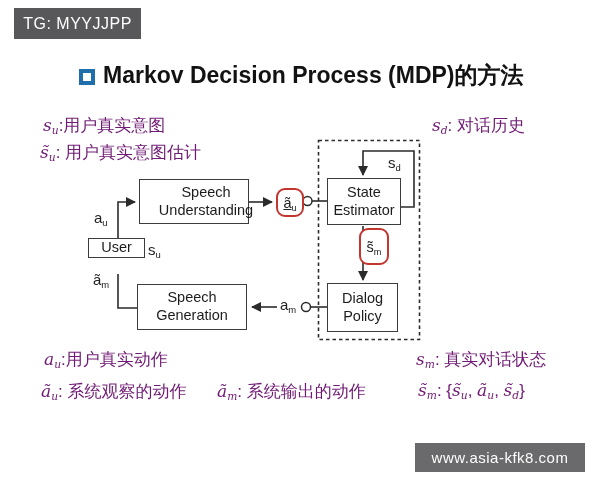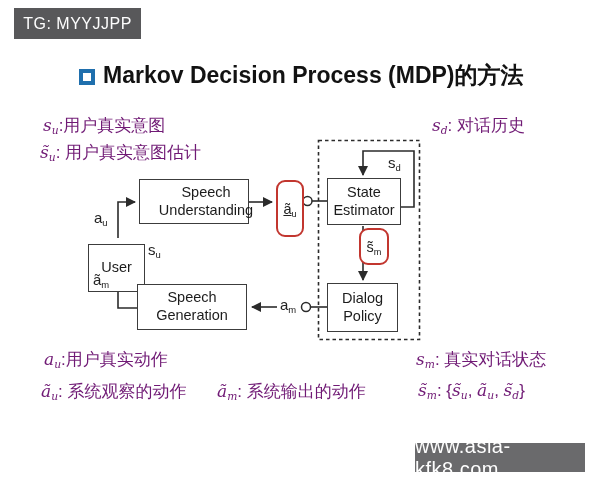--- a/index.html
+++ b/index.html
@@ -8,21 +8,21 @@
     font-family:"Liberation Sans", sans-serif; overflow:hidden; color:#1b1b1b;
   }
 
   
   .badge {
     position:absolute; background:#58585a; color:#fefefe;
     font-size:16px; letter-spacing:0.5px; display:flex;
     align-items:center; justify-content:center;
   }
   .badge.top { left:14px; top:8px; width:127px; height:31px; }
-  .badge.bottom { left:415px; top:443px; width:170px; height:29px; background:#6a6a6c; font-size:20px; }
+  .badge.bottom { left:415px; top:443px; width:170px; height:29px; background:#6a6a6c; font-size:15px; }
 
   
   .title-row { position:absolute; left:79px; top:60px; display:flex; align-items:center; gap:8px; }
   .bullet-square {
     width:16px; height:16px; box-sizing:border-box;
     border:4.5px solid #1f6fad; background:#ffffff; margin-top:2px; flex:0 0 auto;
   }
   .title-text { font-size:23px; font-weight:600; color:#121212; white-space:nowrap; }
 
   
@@ -78,26 +78,26 @@
       <path d="M363,226 L363,280" marker-end="url(#arr)"></path>
       <path d="M327,307 L311,307"></path>
       <path d="M277,307 L252,307" marker-end="url(#arr)"></path>
       <path d="M118,274 L118,308 L137,308"></path>
       <circle cx="307.5" cy="201" r="4.5" fill="#ffffff" stroke-width="1.5"></circle>
       <circle cx="306" cy="307" r="4.5" fill="#ffffff" stroke-width="1.5"></circle>
     </g>
   </svg>
 
   <div class="box" style="left:139px; top:179px; width:110px; height:45px;padding-left:24px;">Speech Understanding</div>
-  <div class="box" style="left:88px; top:244px; width:57px; height:48px;">User</div>
+  <div class="box" style="left:88px; top:238px; width:57px; height:20px;">User</div>
   <div class="box" style="left:137px; top:284px; width:110px; height:46px;">Speech Generation</div>
   <div class="box" style="left:327px; top:178px; width:74px; height:47px;">State Estimator</div>
   <div class="box" style="left:327px; top:283px; width:71px; height:49px;">Dialog Policy</div>
 
-  <div class="redbox m upright" style="left:276px; top:180px; width:28px; height:57px;text-decoration:underline;">
+  <div class="redbox m upright" style="left:276px; top:188px; width:28px; height:29px;text-decoration:underline;">
       <i>ã<sub>u</sub></i>
     </div>
   <div class="redbox m upright" style="left:359px; top:228px; width:30px; height:37px;">
       <i>s̃<sub>m</sub></i>
     </div>
 
   <div class="sig m upright" style="left:94px; top:209px;"><i>a<sub>u</sub></i></div>
   <div class="sig m upright" style="left:148px; top:241px;"><i>s<sub>u</sub></i></div>
   <div class="sig m upright" style="left:93px; top:271px;"><i>ã<sub>m</sub></i></div>
   <div class="sig m upright" style="left:280px; top:296px;"><i>a<sub>m</sub></i></div>

